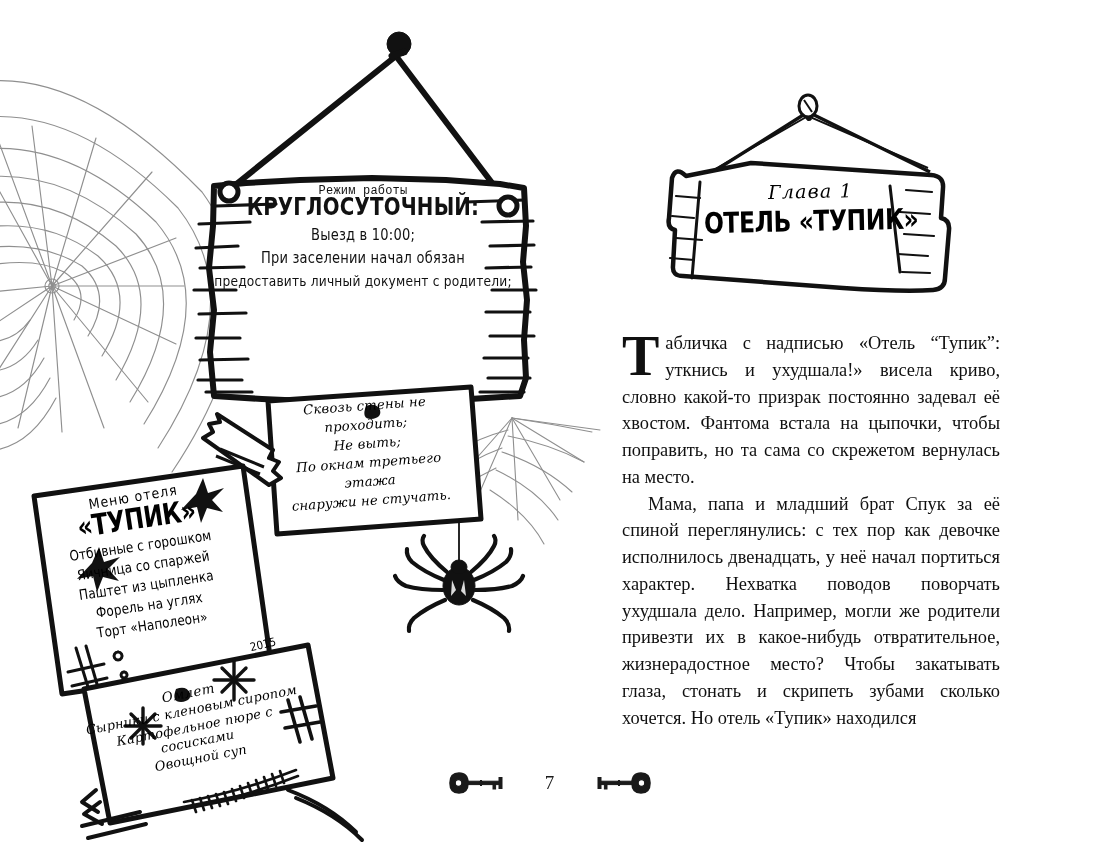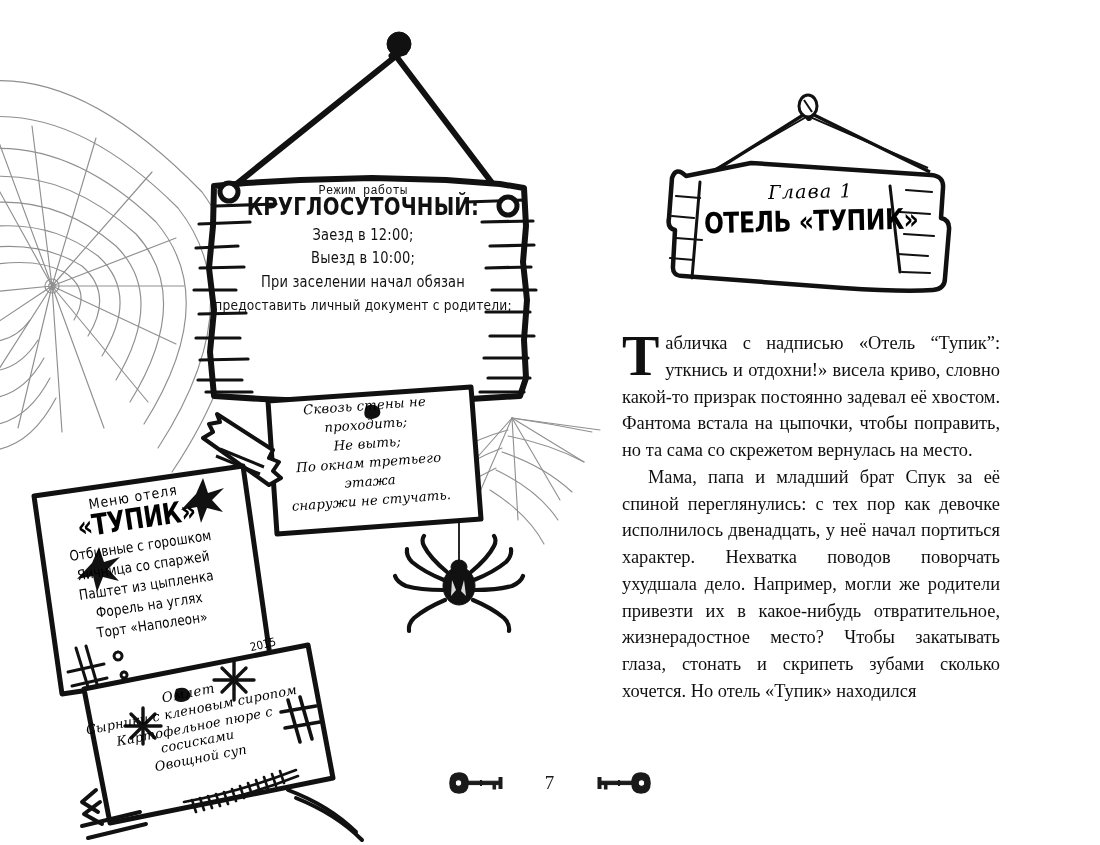--- a/index.html
+++ b/index.html
@@ -459,21 +459,20 @@
       <path d="M902 272 L930 273"></path>
       <path d="M890 186 L900 272" stroke-width="3"></path>
       <path d="M700 182 L692 278" stroke-width="3"></path>
     </g>
 
   </svg>
 
   <div class="rules-sign">
     <div class="line rs-head">Режим работы</div>
     <div class="line rs-main">КРУГЛОСУТОЧНЫЙ:</div>
-    <div class="line rs-item">Заезд в 12:00;</div>
     <div class="line rs-item">Выезд в 10:00;</div>
     <div class="line rs-item">При заселении начал обязан</div>
     <div class="line rs-item wide">предоставить личный документ с родители;</div>
   </div>
 
   <div class="ghost-note">
     <div class="gl">Сквозь стены не проходить;</div>
     <div class="gl">Не выть;</div>
     <div class="gl">По окнам третьего этажа</div>
     <div class="gl">снаружи не стучать.</div>
@@ -498,21 +497,21 @@
     <div class="mc2-item">Картофельное пюре с сосисками</div>
     <div class="mc2-item">Овощной суп</div>
   </div>
 
   <div class="chapter-sign">
     <div class="ch-num">Глава 1</div>
     <div class="ch-title">ОТЕЛЬ «ТУПИК»</div>
   </div>
 
   <div class="body-col">
-    <p class="first"><span class="dropcap">Т</span><span>абличка с надписью «Отель “Тупик”: уткнись и отдохни!» висела криво, словно какой-то призрак постоянно задевал её хвостом. Фантома встала на цыпочки, чтобы поправить, но та сама со скрежетом вернулась на место.</span></p>
+    <p class="first"><span class="dropcap">Т</span><span>абличка с надписью «Отель “Тупик”: уткнись и ухудшала!» висела криво, словно какой-то призрак постоянно задевал её хвостом. Фантома встала на цыпочки, чтобы поправить, но та сама со скрежетом вернулась на место.</span></p>
     <p>Мама, папа и младший брат Спук за её спиной переглянулись: с тех пор как девочке исполнилось двенадцать, у неё начал портиться характер. Нехватка поводов поворчать ухудшала дело. Например, могли же родители привезти их в какое-нибудь отвратительное, жизнерадостное место? Чтобы закатывать глаза, стонать и скрипеть зубами сколько хочется. Но отель «Тупик» находился</p>
   </div>
 
   <div class="folio">
     <svg class="key-orn" width="64" height="26" viewBox="0 0 64 26">
       <g fill="#1a1a1a" stroke="#1a1a1a">
         <path d="M12 3 q-9 0 -9 10 q0 10 9 10 q9 0 9 -10 q0 -10 -9 -10 z" stroke-width="1.6" fill="#1a1a1a"></path>
         <circle cx="11.5" cy="13" r="3.4" fill="#fff" stroke-width="1.4"></circle>
         <path d="M5 8 q6 5 0 10" fill="none" stroke-width="1.3"></path>
         <rect x="20" y="11.2" width="34" height="3.4"></rect>

